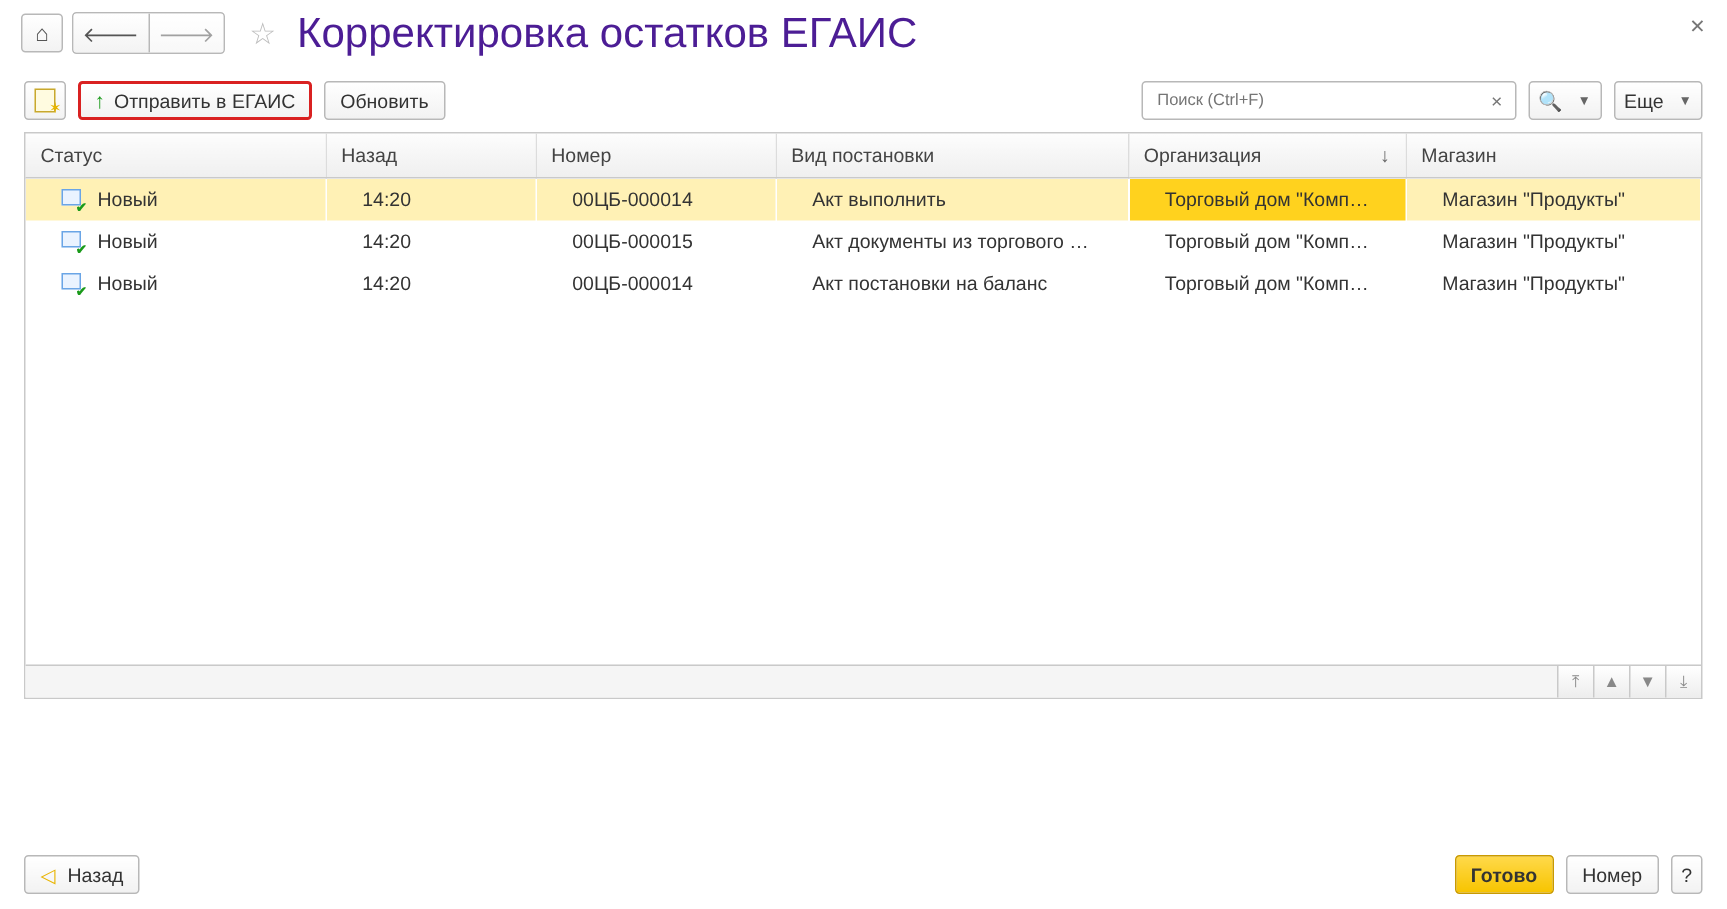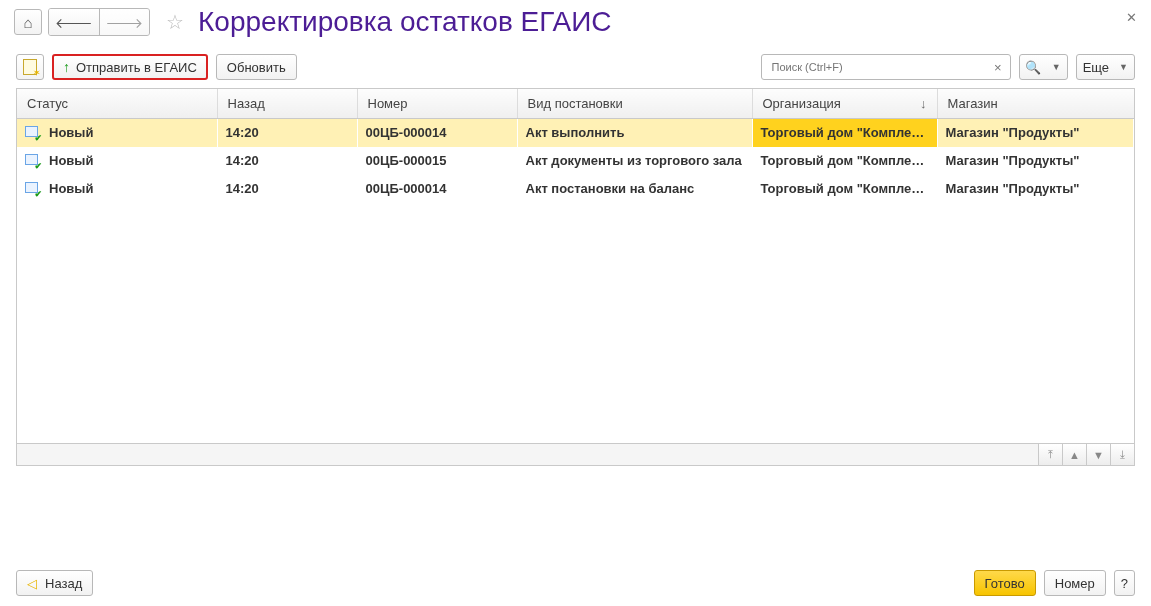--- a/index.html
+++ b/index.html
@@ -51,21 +51,21 @@
   .btn {
     height: 26px;
     border: 1px solid #b8b8b8;
     background: linear-gradient(#fff, #f2f2f2);
     border-radius: 3px;
     padding: 0 10px;
     display: inline-flex; align-items: center;
     cursor: pointer; font-size: 13px; color: #333;
     gap: 6px;
   }
-  .btn.yellow { background: linear-gradient(#ffd94a,#f7c400); border-color: #c99a00; font-weight: normal; }
+  .btn.yellow { background: linear-gradient(#ffd94a,#f7c400); border-color: #c99a00; font-weight: bold; }
   .btn.highlight { border: 2px solid #d92121; padding: 0 9px; }
   .spacer { flex: 1; }
   .search-wrap {
     display: flex; align-items: center;
     border: 1px solid #b8b8b8; border-radius: 3px;
     height: 26px; width: 250px; background: #fff;
     padding: 0 4px 0 8px;
   }
   .search-wrap input {
     border: none; outline: none; flex: 1; font-size: 11px; color: #333;
@@ -82,24 +82,23 @@
     text-align: left; font-weight: normal; color: #444;
     background: linear-gradient(#fdfdfd,#efefef);
     border-bottom: 1px solid #c9c9c9;
     border-right: 1px solid #dcdcdc;
     padding: 7px 10px; position: relative;
     font-size: 13px;
   }
   thead th:last-child { border-right: none; }
   thead th .sort { position: absolute; right: 10px; top: 7px; color: #666; }
   tbody td {
-    padding: 5px 8px; border-right: 1px solid transparent;
+    padding: 5px 24px; border-right: 1px solid transparent;
     white-space: nowrap; overflow: hidden; text-overflow: ellipsis;
     color: #333;
-    font-weight: bold;
   }
   tbody tr { height: 28px; }
   tbody tr.sel td { background: #fff1b5; }
   tbody tr.sel td.sel-cell { background: #ffd21e; }
   .table-body-empty { flex:1; }
   .table-pager {
     height: 22px; border-top: 1px solid #c9c9c9;
     display: flex; justify-content: flex-end; align-items: stretch;
     background: #f5f5f5;
   }

